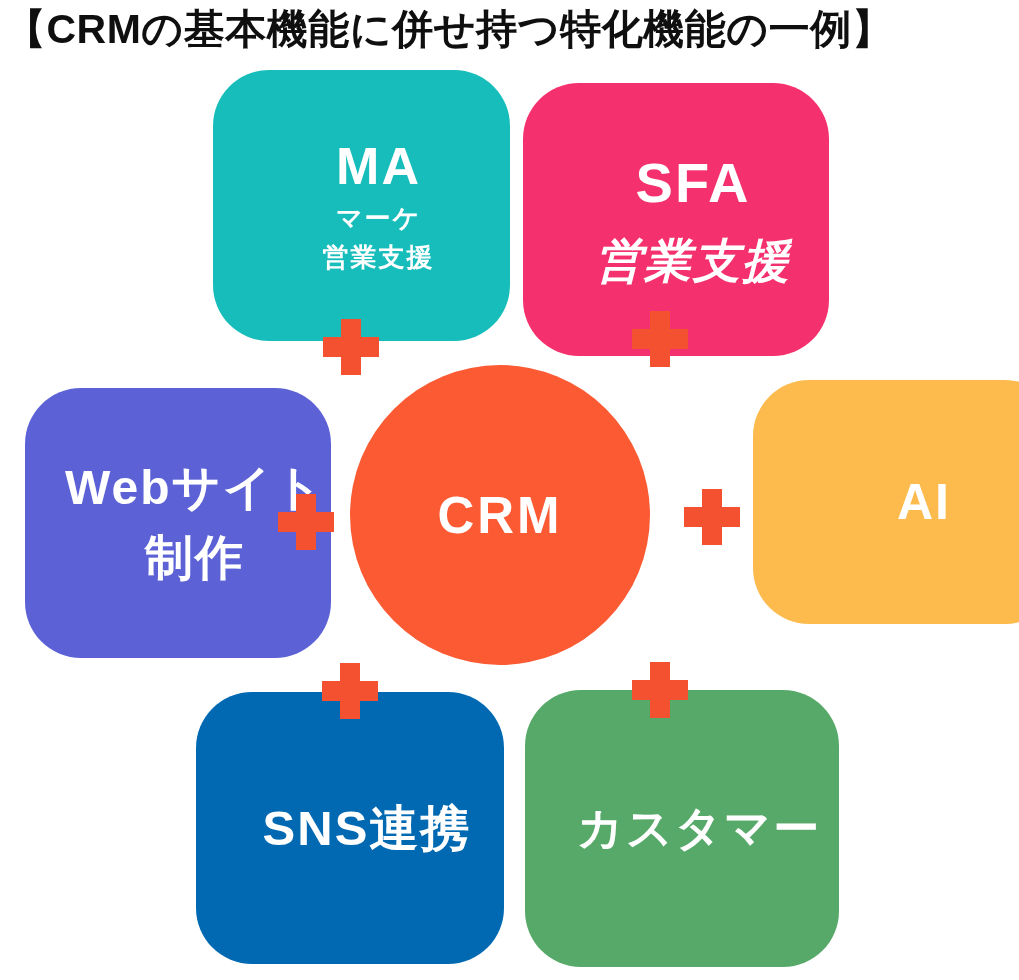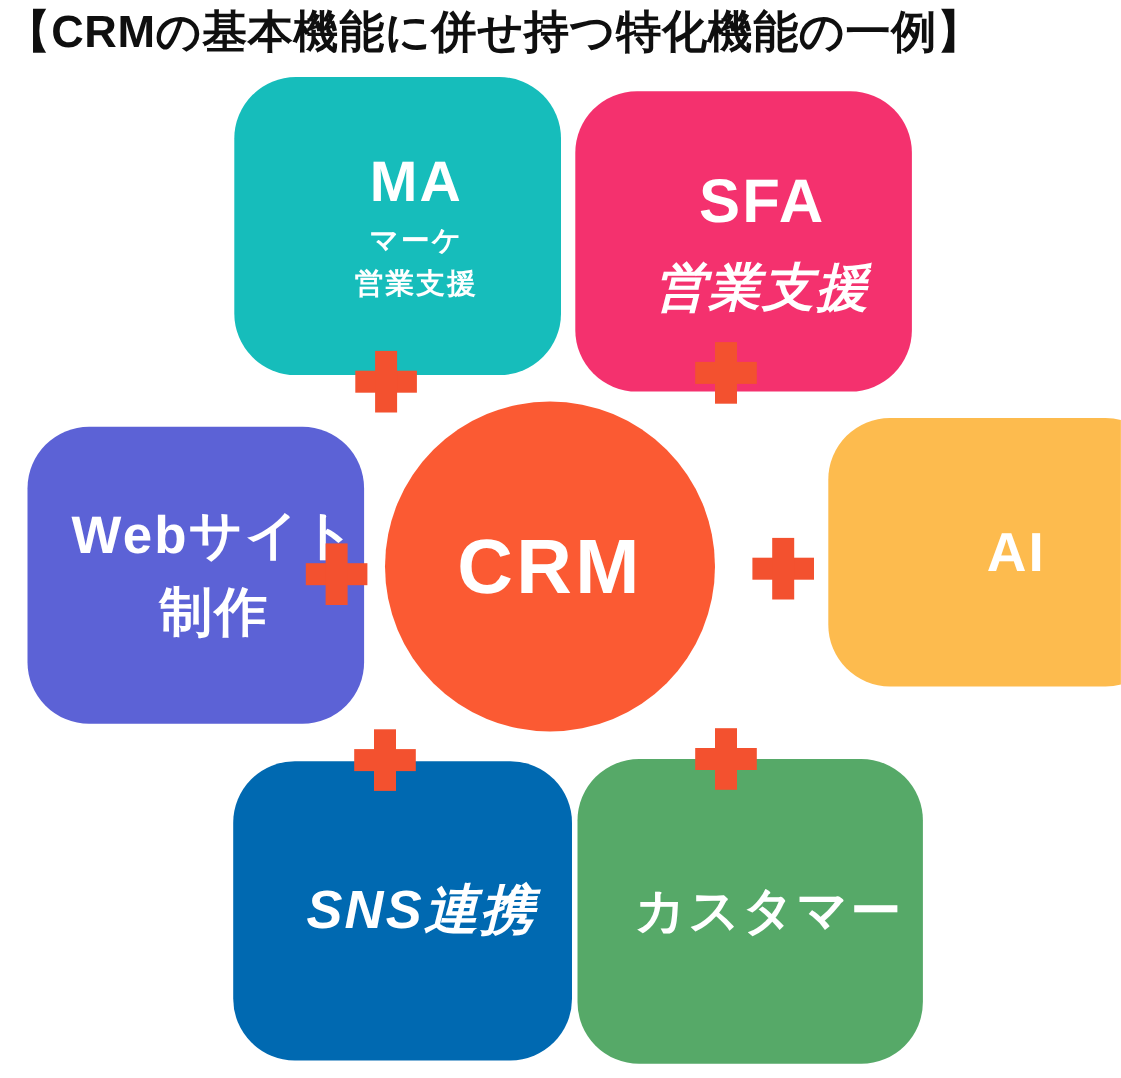--- a/index.html
+++ b/index.html
@@ -22,31 +22,31 @@
   .node-ma  { left:213px; top:70px;  width:263px; height:271px; }
   .node-ma .acronym { font-size:52px; line-height:1.25; }
   .node-ma .jp      { font-size:26px; line-height:1.5; }
   .node-sfa { left:523px; top:83px;  width:272px; height:273px; }
   .node-sfa .acronym { font-size:56px; line-height:1.1; }
   .node-sfa .jp      { font-size:47px; line-height:1.1; margin-top:22px;font-style:italic; }
   .node-web { left:25px;  top:388px; width:272px; height:270px; }
   .node-web .jp { font-size:48px; line-height:1.45; }
   .node-ai  { left:753px; top:380px; width:274px; height:244px; }
   .node-ai .acronym { font-size:50px; line-height:1.2; }
-  .node-sns { left:212px; top:692px; width:274px; height:272px;font-style:italic; }
+  .node-sns { left:196px; top:692px; width:274px; height:272px; }
   .node-sns .jp { font-size:49px; line-height:1.2; }
   .node-cs  { left:525px; top:690px; width:280px; height:277px; }
   .node-cs .jp { font-size:46px; line-height:1.5; }
 
   .center-circle {
     position:absolute; left:350px; top:365px; width:300px; height:300px;
     border-radius:50%; display:flex; align-items:center; justify-content:center; z-index:1;
   }
   .center-circle .center-label {
-    color:#ffffff; font-size:70px; font-weight:800; letter-spacing:3px;
+    color:#ffffff; font-size:51px; font-weight:800; letter-spacing:3px;
   }
 
   .plus { position:absolute; width:56px; height:56px; z-index:3; }
   .plus .bar-h { position:absolute; left:0; top:18px; width:56px; height:20px; }
   .plus .bar-v { position:absolute; left:18px; top:0; width:20px; height:56px; }
   .plus-1 { left:323px; top:319px; }
   .plus-2 { left:632px; top:311px; }
   .plus-3 { left:278px; top:494px; }
   .plus-4 { left:684px; top:489px; }
   .plus-5 { left:322px; top:663px; }

